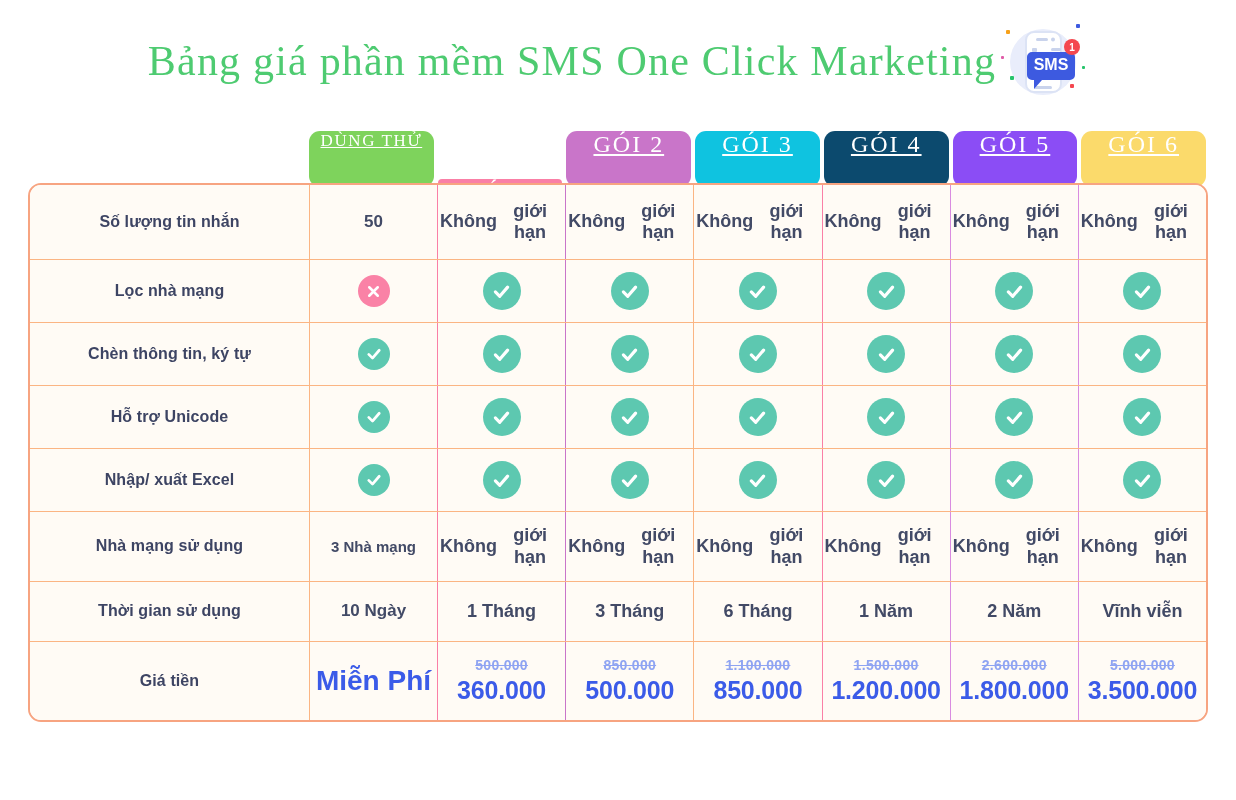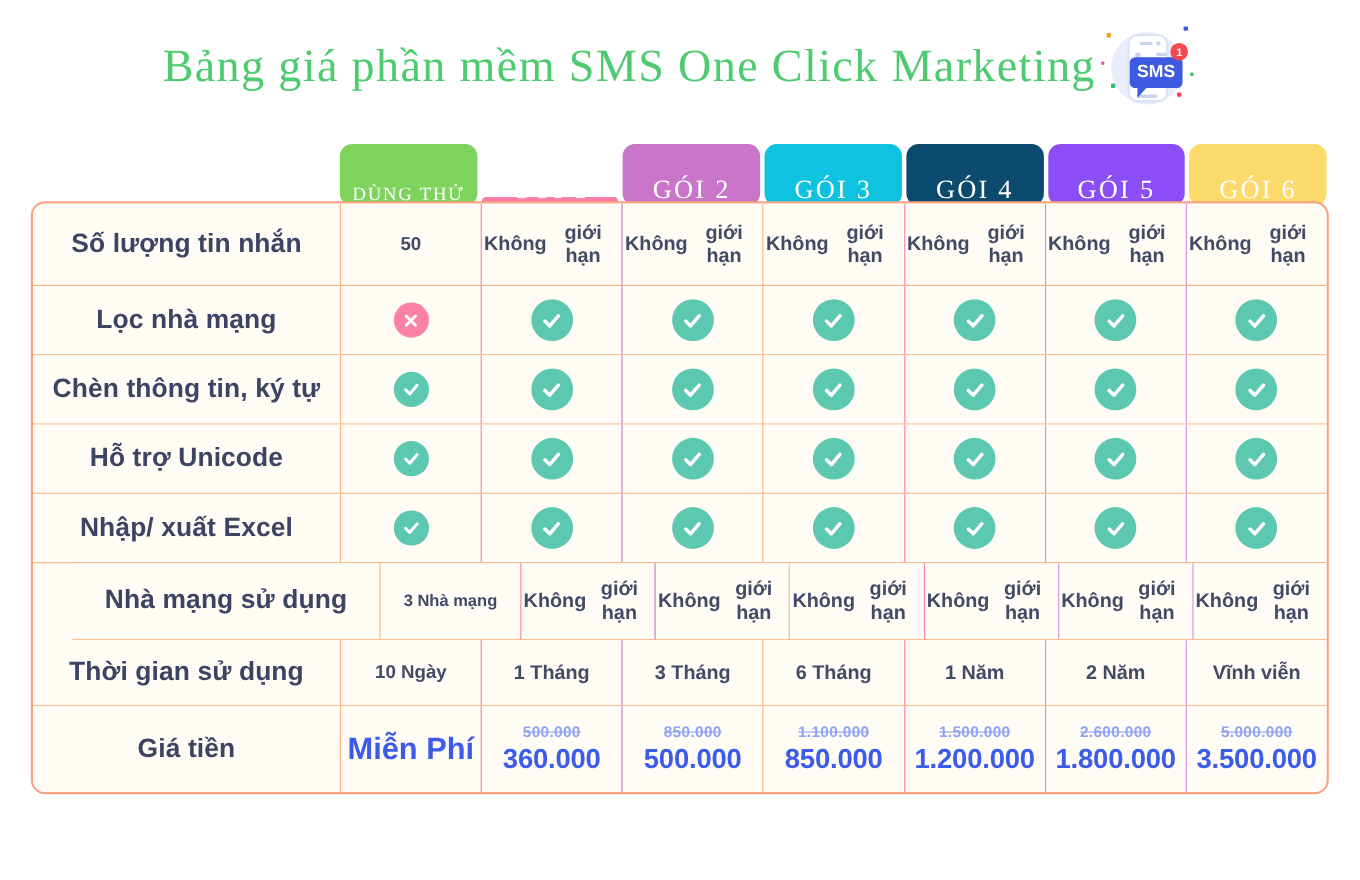--- a/index.html
+++ b/index.html
@@ -58,27 +58,28 @@
     width: 1180px;
     height: 56px;
     display: flex;
   }
   .head-spacer { width: 279px; flex: 0 0 279px; }
   .head-cell {
     flex: 1 1 0;
     margin: 0 2px;
     border-radius: 11px;
     display: flex;
-    align-items: flex-end;
+    align-items: flex-start;
     justify-content: center;
     color: #ffffff;
     font-family: "Liberation Serif", "DejaVu Serif", serif;
     font-size: 24px;
     letter-spacing: 2px;
     white-space: nowrap;
+    text-decoration: underline;
   }
   .head-cell.trial { font-size: 17px; letter-spacing: 1.6px; }
 
   
   .grid {
     position: absolute;
     left: 0;
     top: 52px;
     width: 1180px;
     border: 2px solid #F7A481;
@@ -103,42 +104,42 @@
     padding: 4px 2px;
     font-size: 18px;
     font-weight: bold;
     color: #424A66;
     line-height: 1.18;
     border-left: 1.6px solid #FBB583;
   }
   .cell.label {
     flex: 0 0 279px;
     justify-content: center;
-    font-size: 24px;
+    font-size: 16px;
     border-left: none;
     color: #3D4463;
     letter-spacing: .1px;
   }
   .cell.trial {
     flex: 0 0 128px;
     font-size: 17px;
   }
   .cell.trial.small { font-size: 15px; }
 
   
   .cell.c1 { border-left-color: #FA7FA6; }
   .cell.c2 { border-left-color: #C975C9; }
   .cell.c3 { border-left-color: #FBB583; }
   .cell.c4 { border-left-color: #FA7FA6; }
   .cell.c5 { border-left-color: #D98BE0; }
   .cell.c6 { border-left-color: #D98BE0; }
 
   .r-msg    { height: 75px; }
   .r-icon   { height: 63px; }
-  .r-net    { height: 70px; margin-left: 36px; }
+  .r-net    { height: 70px; }
   .r-time   { height: 60px; }
   .r-price  { height: 78px; }
 
   
   .badge {
     width: 38px;
     height: 38px;
     border-radius: 50%;
     display: flex;
     align-items: center;

